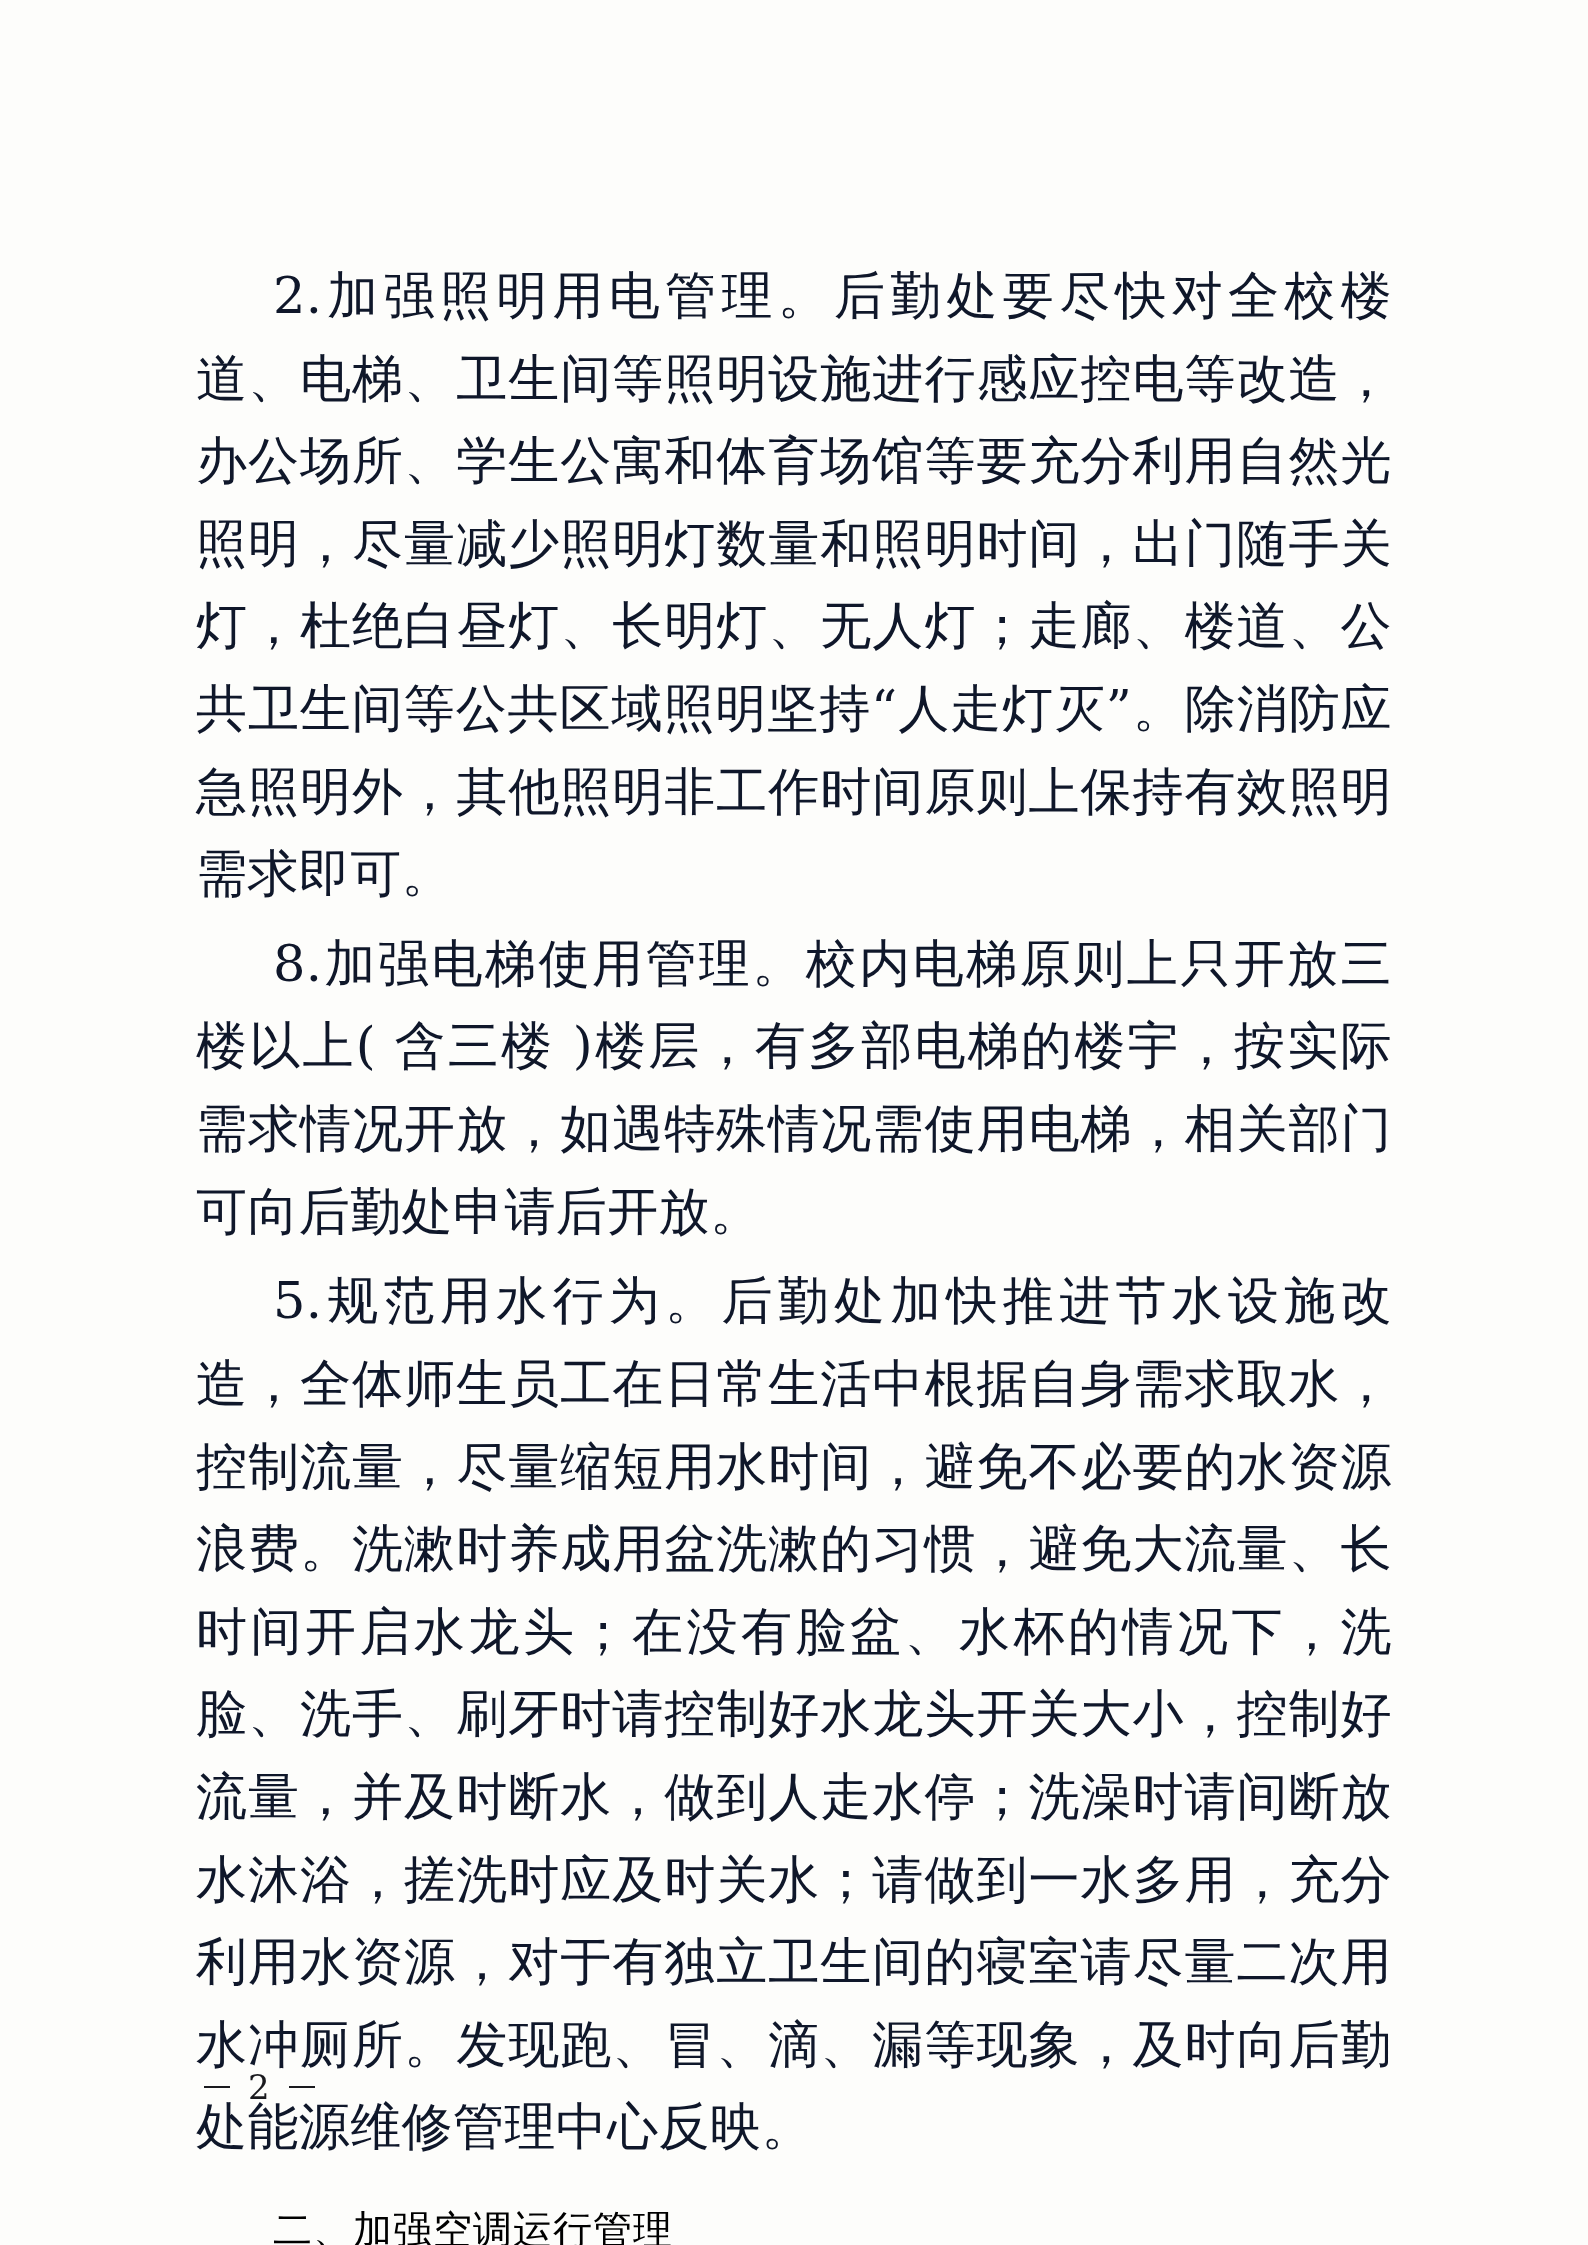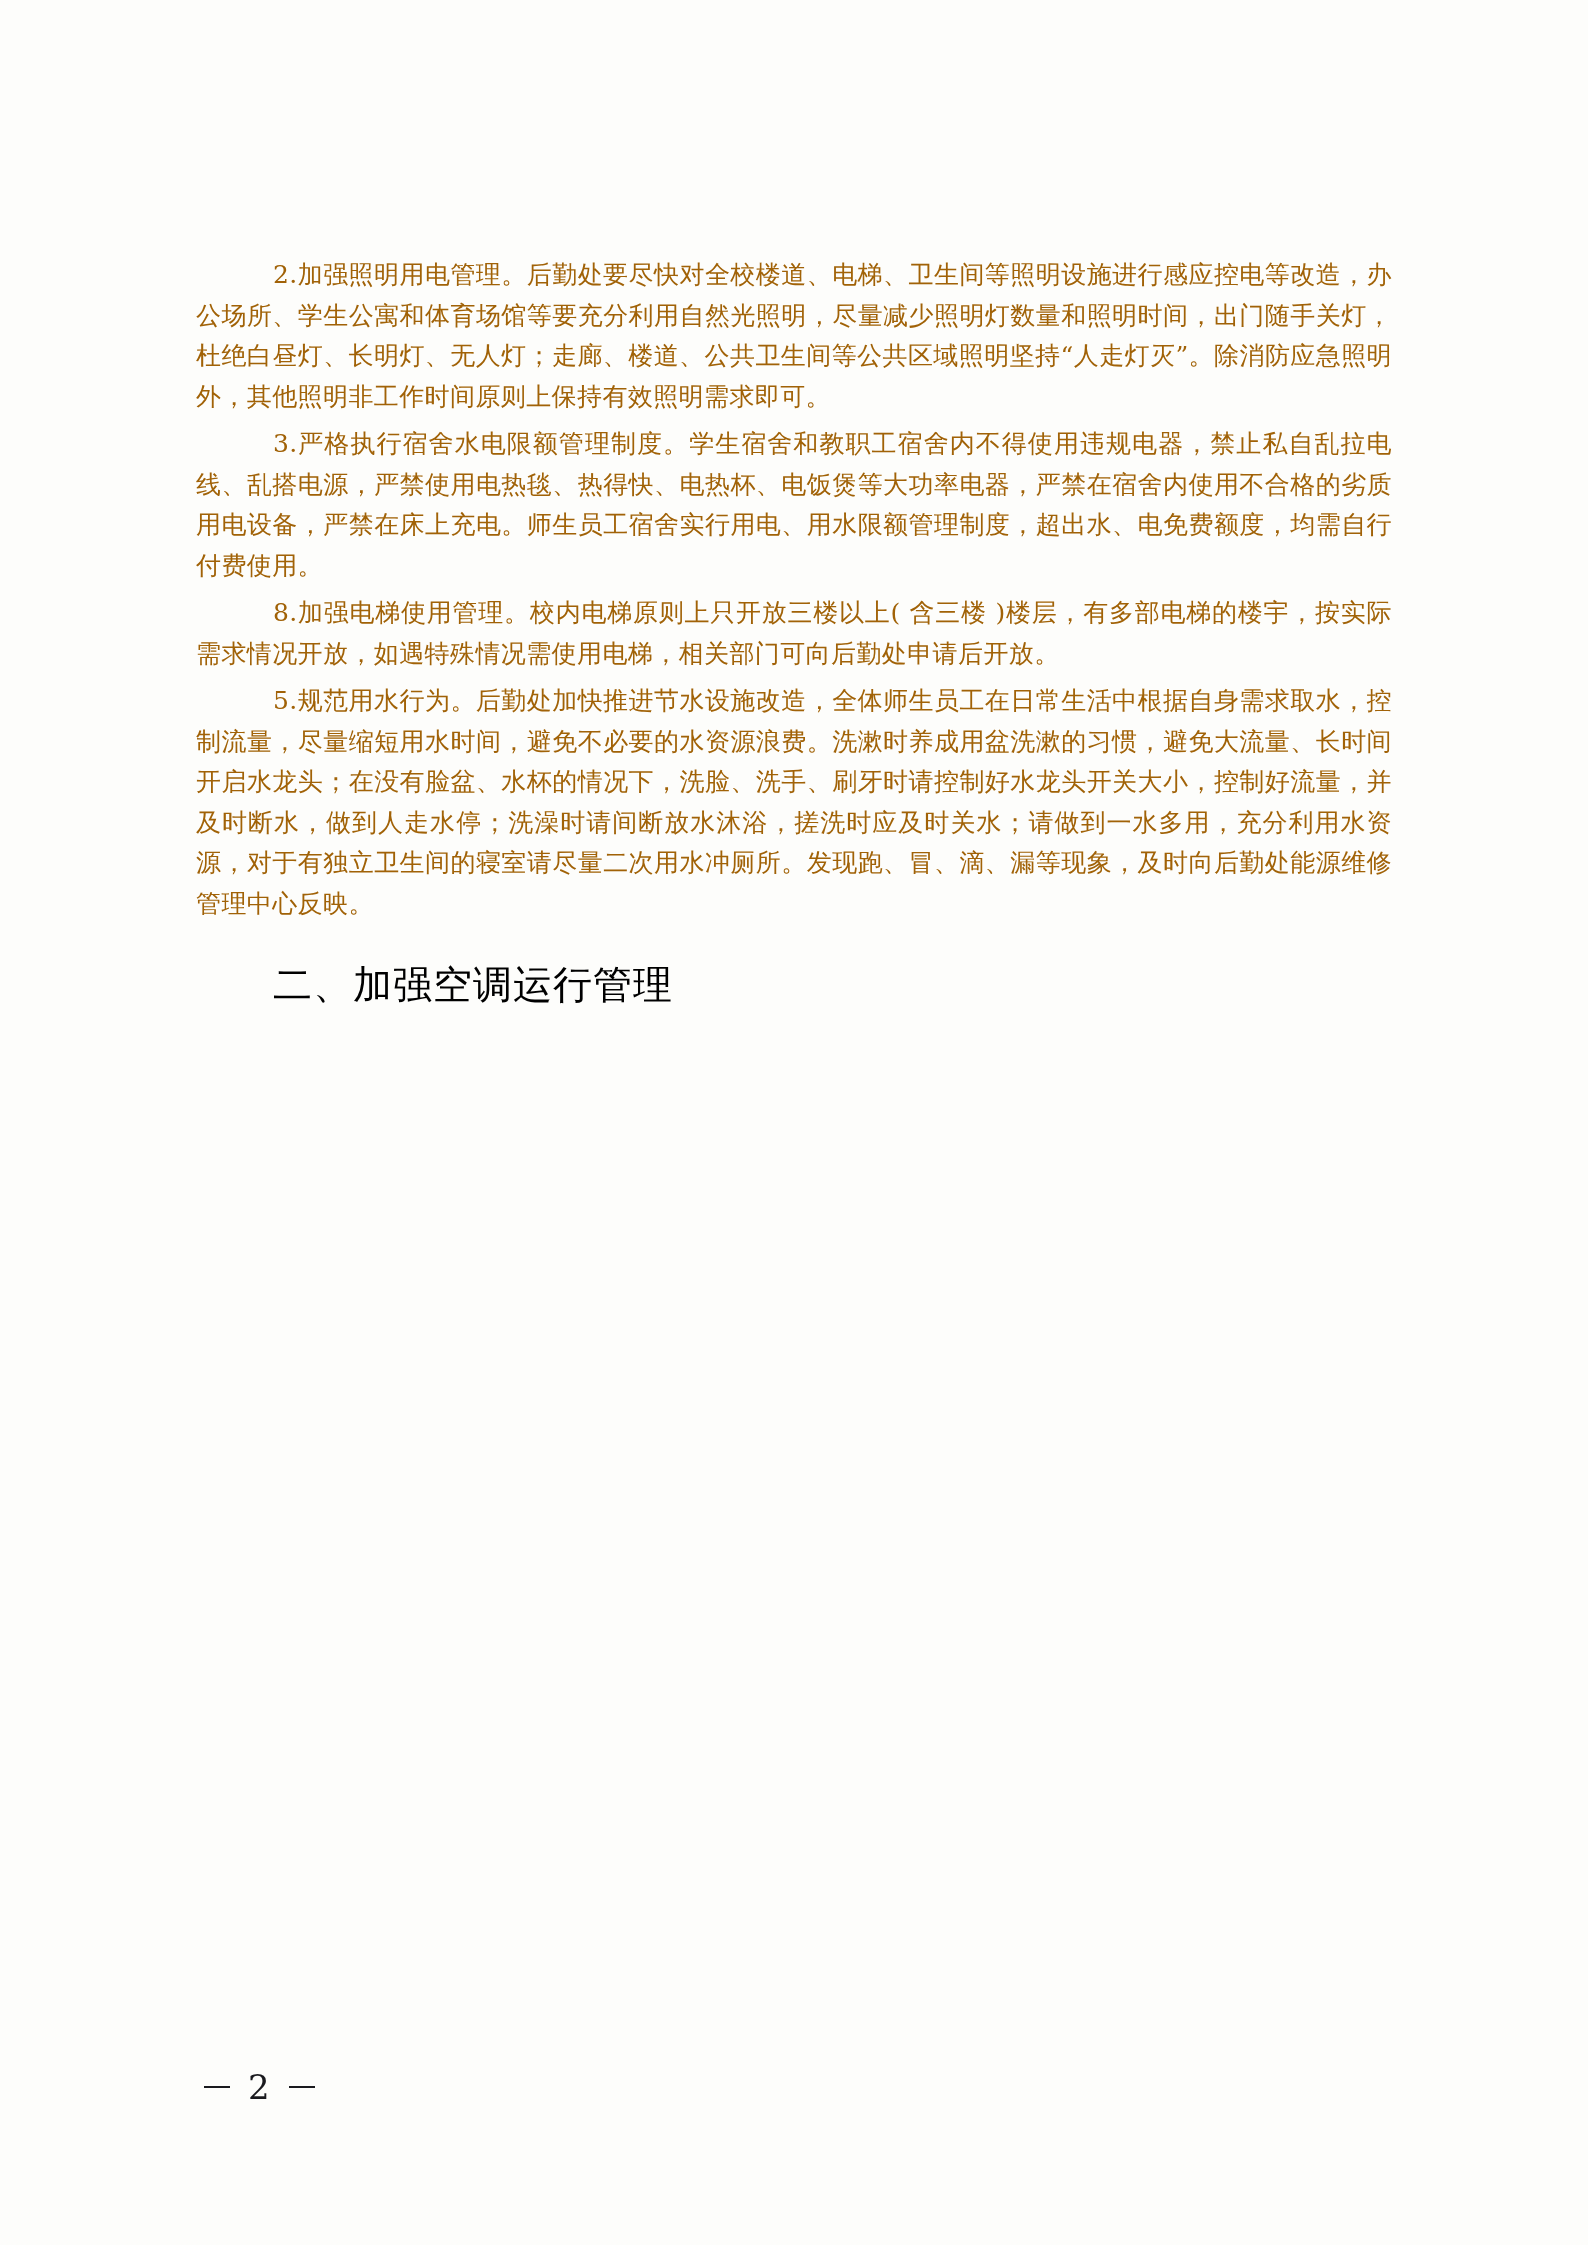--- a/index.html
+++ b/index.html
@@ -18,23 +18,23 @@
     overflow: hidden;
   }
   .content {
     position: absolute;
     left: 196px;
     top: 255px;
     width: 1196px;
   }
   .para {
     font-family: "DejaVu Serif", serif;
-    font-size: 25px;
+    font-size: 51px;
     line-height: 1.62;
-    color: #a16207;
+    color: #0f172a;
     text-align: justify;
     text-justify: inter-character;
     text-indent: 77px;
     margin: 0 0 7px 0;
     letter-spacing: 0.4px;
     word-break: break-all;
   }
   .section-heading {
     font-family: "DejaVu Sans", sans-serif;
     font-size: 39px;
@@ -74,21 +74,20 @@
     font-size: 34px;
     line-height: 1;
   }
 </style>
 </head>
 <body>
 
 <div class="page">
   <div class="content">
     <p class="para">2.加强照明用电管理。后勤处要尽快对全校楼道、电梯、卫生间等照明设施进行感应控电等改造，办公场所、学生公寓和体育场馆等要充分利用自然光照明，尽量减少照明灯数量和照明时间，出门随手关灯，杜绝白昼灯、长明灯、无人灯；走廊、楼道、公共卫生间等公共区域照明坚持“人走灯灭”。除消防应急照明外，其他照明非工作时间原则上保持有效照明需求即可。</p>
-    <p class="para">3.严格执行宿舍水电限额管理制度。学生宿舍和教职工宿舍内不得使用违规电器，禁止私自乱拉电线、乱搭电源，严禁使用电热毯、热得快、电热杯、电饭煲等大功率电器，严禁在宿舍内使用不合格的劣质用电设备，严禁在床上充电。师生员工宿舍实行用电、用水限额管理制度，超出水、电免费额度，均需自行付费使用。</p>
     <p class="para">8.加强电梯使用管理。校内电梯原则上只开放三楼以上( 含三楼 )楼层，有多部电梯的楼宇，按实际需求情况开放，如遇特殊情况需使用电梯，相关部门可向后勤处申请后开放。</p>
     <p class="para">5.规范用水行为。后勤处加快推进节水设施改造，全体师生员工在日常生活中根据自身需求取水，控制流量，尽量缩短用水时间，避免不必要的水资源浪费。洗漱时养成用盆洗漱的习惯，避免大流量、长时间开启水龙头；在没有脸盆、水杯的情况下，洗脸、洗手、刷牙时请控制好水龙头开关大小，控制好流量，并及时断水，做到人走水停；洗澡时请间断放水沐浴，搓洗时应及时关水；请做到一水多用，充分利用水资源，对于有独立卫生间的寝室请尽量二次用水冲厕所。发现跑、冒、滴、漏等现象，及时向后勤处能源维修管理中心反映。</p>
     <p class="section-heading">二、加强空调运行管理</p>
   </div>
 
   <div class="footer">
     <div class="footer-inner">
       <span class="dash"></span>
       <span class="pagenum">2</span>
       <span class="dash"></span>

